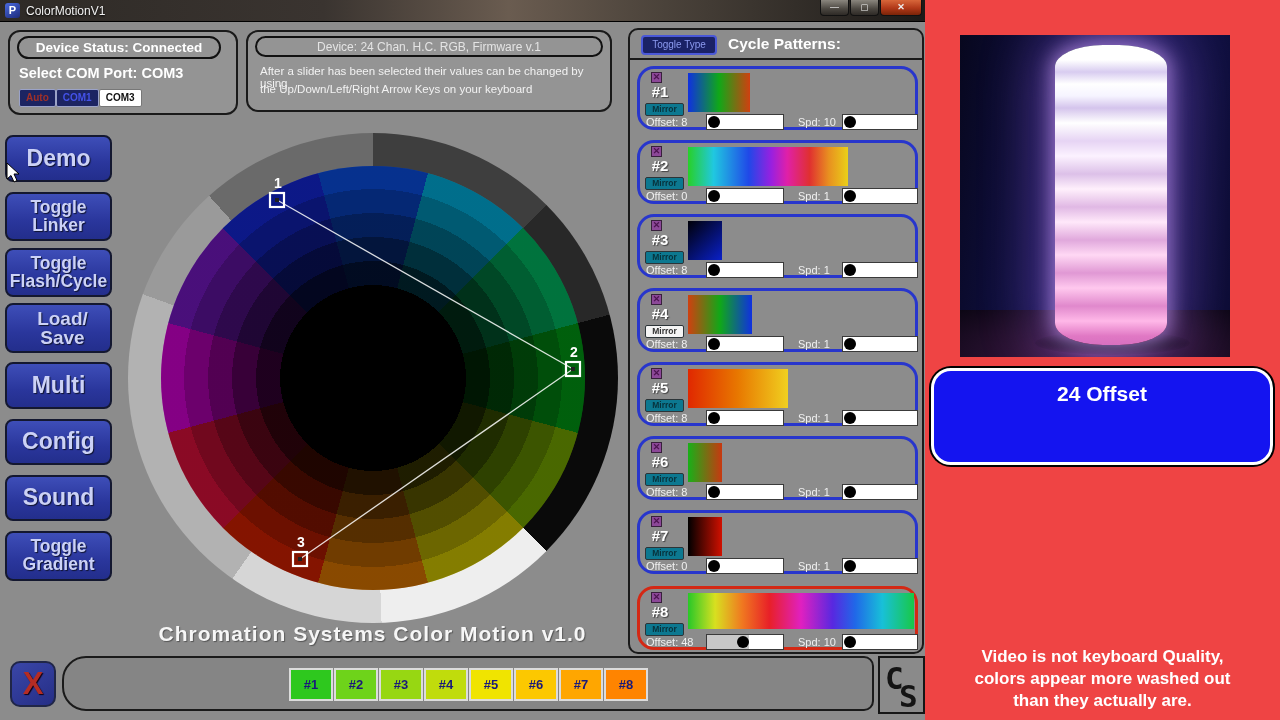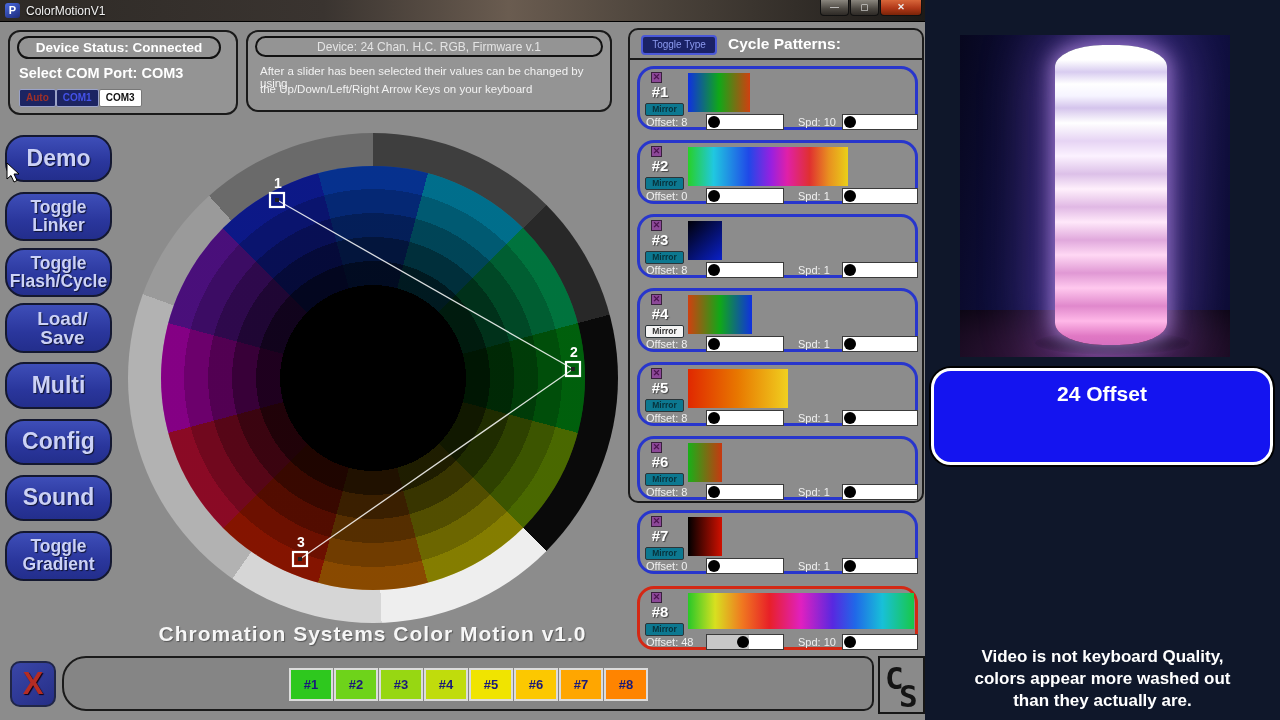--- a/index.html
+++ b/index.html
@@ -34,21 +34,21 @@
   .port-com1{color:#4452e8;}
   .port-com3{background:#fff;border-color:#777;color:#111;}
 
   .info-panel{left:246px;top:30px;width:366px;height:82px;}
   .info-head{position:absolute;left:7px;top:4px;width:348px;height:21px;font-size:12px;
     line-height:18px;color:#e4e4e4;font-weight:normal;}
   .info-line{position:absolute;left:12px;color:#f2f2f2;font-size:11.5px;}
   .il1{top:33px;} .il2{top:51px;text-align:center;}
 
   
-  .side-btn{position:absolute;left:5px;width:107px;border:2px solid #141830;border-radius:19px;
+  .side-btn{position:absolute;left:5px;width:107px;border:2px solid #141830;border-radius:8px;
     background:linear-gradient(180deg,#3e4eb8,#2a369c 60%,#232e8c);color:#ccd2f6;font-weight:bold;
     text-align:center;display:flex;align-items:center;justify-content:center;line-height:1.02;
     text-shadow:1px 1px 1px #101430;}
   .fs1{font-size:23px;} .fs2{font-size:17.5px;}
 
   
   .wheel-wrap{position:absolute;left:128px;top:133px;width:490px;height:490px;}
   .ring{position:absolute;left:0;top:0;width:490px;height:490px;border-radius:50%;
     background:conic-gradient(from 0deg,
       #3e3e3e 0 45deg,#282828 45deg 75deg,#0a0a0a 75deg 135deg,#eeeeee 135deg 178deg,
@@ -61,21 +61,21 @@
   .wheel-shade{position:absolute;left:33px;top:33px;width:424px;height:424px;border-radius:50%;
     background:radial-gradient(circle,
       #000 0 31%,rgba(0,0,0,.86) 31% 39%,rgba(0,0,0,.74) 39% 47%,rgba(0,0,0,.62) 47% 55%,
       rgba(0,0,0,.50) 55% 63%,rgba(0,0,0,.39) 63% 71%,rgba(0,0,0,.28) 71% 79%,
       rgba(0,0,0,.18) 79% 87%,rgba(0,0,0,.09) 87% 94%,rgba(0,0,0,0) 94%);}
   .wheel-svg{position:absolute;left:0;top:0;}
   .wheel-caption{position:absolute;left:120px;top:622px;width:505px;text-align:center;
     color:#f6f6f6;font-size:21px;font-weight:bold;letter-spacing:1px;text-shadow:1px 1px 1px #555;}
 
   
-  .cycle-panel{position:absolute;left:628px;top:28px;width:296px;height:475px;
+  .cycle-panel{position:absolute;left:628px;top:28px;width:296px;height:626px;
     border:2px solid #1a1a1a;border-radius:10px;background:#8c8c8c;}
   .cycle-head{position:absolute;left:0;top:0;width:100%;height:30px;border-bottom:2px solid #1a1a1a;}
   .toggle-type{position:absolute;left:11px;top:5px;width:76px;height:20px;background:#1a2266;
     border:2px solid #4a58d8;border-radius:4px;color:#8c9af0;font-size:10px;text-align:center;line-height:16px;}
   .cycle-title{position:absolute;left:98px;top:5px;color:#fff;font-size:15.5px;font-weight:bold;}
   .prow{position:absolute;left:7px;width:281px;height:64px;border:3px solid #2836cc;border-radius:17px;}
   .prow.sel{border-color:#d42814;}
   .pchk{position:absolute;left:11px;top:3px;width:11px;height:11px;background:#8c4898;
     border:1px solid #38203c;color:#4c1450;font-size:9px;line-height:9px;text-align:center;font-weight:bold;}
   .pid{position:absolute;left:0px;top:14px;width:40px;text-align:center;color:#fff;
@@ -107,21 +107,21 @@
 
   
   .cs-logo{position:absolute;left:878px;top:656px;width:47px;height:58px;background:#8a8a8a;
     border:2px solid #161616;overflow:hidden;}
   .cs-c{position:absolute;left:5px;top:2px;font-family:"DejaVu Sans Mono",monospace;
     font-size:31px;font-weight:bold;color:#141414;}
   .cs-s{position:absolute;left:19px;top:20px;font-family:"DejaVu Sans Mono",monospace;
     font-size:31px;font-weight:bold;color:#141414;}
 
   
-  .video{position:absolute;left:925px;top:0;width:355px;height:720px;background:#0f172a;}
+  .video{position:absolute;left:925px;top:0;width:355px;height:720px;background:#ef4444;}
   .photo{position:absolute;left:35px;top:35px;width:270px;height:322px;overflow:hidden;
     background:linear-gradient(100deg,#07071e 0%,#12124a 42%,#151550 55%,#0a0a30 100%);}
   .floor{position:absolute;left:0;top:275px;width:270px;height:47px;
     background:radial-gradient(ellipse at 50% 100%,#4a2050 0%,#2a1232 45%,#0c0614 100%);}
   .tube{position:absolute;left:95px;top:10px;width:112px;height:300px;border-radius:48px/22px;
     background:linear-gradient(180deg,
       #ffffff 0%,#ffffff 5%,#d8ccf0 9%,#ffffff 13%,#f6f4ff 17%,#d4c4ec 21%,#ffffff 26%,
       #e6d4f4 32%,#fcf2ff 37%,#dcc0e8 43%,#fff0fc 48%,#e0b8e4 54%,#ffe8fa 59%,#e0a8dc 65%,
       #ffd8f4 70%,#e098d4 76%,#ffc8ee 81%,#e088cc 87%,#ffb8e8 92%,#e078c4 97%,#d870c0 100%);
     box-shadow:0 0 55px 18px rgba(170,110,250,.40),0 0 18px 4px rgba(230,190,255,.55);}

